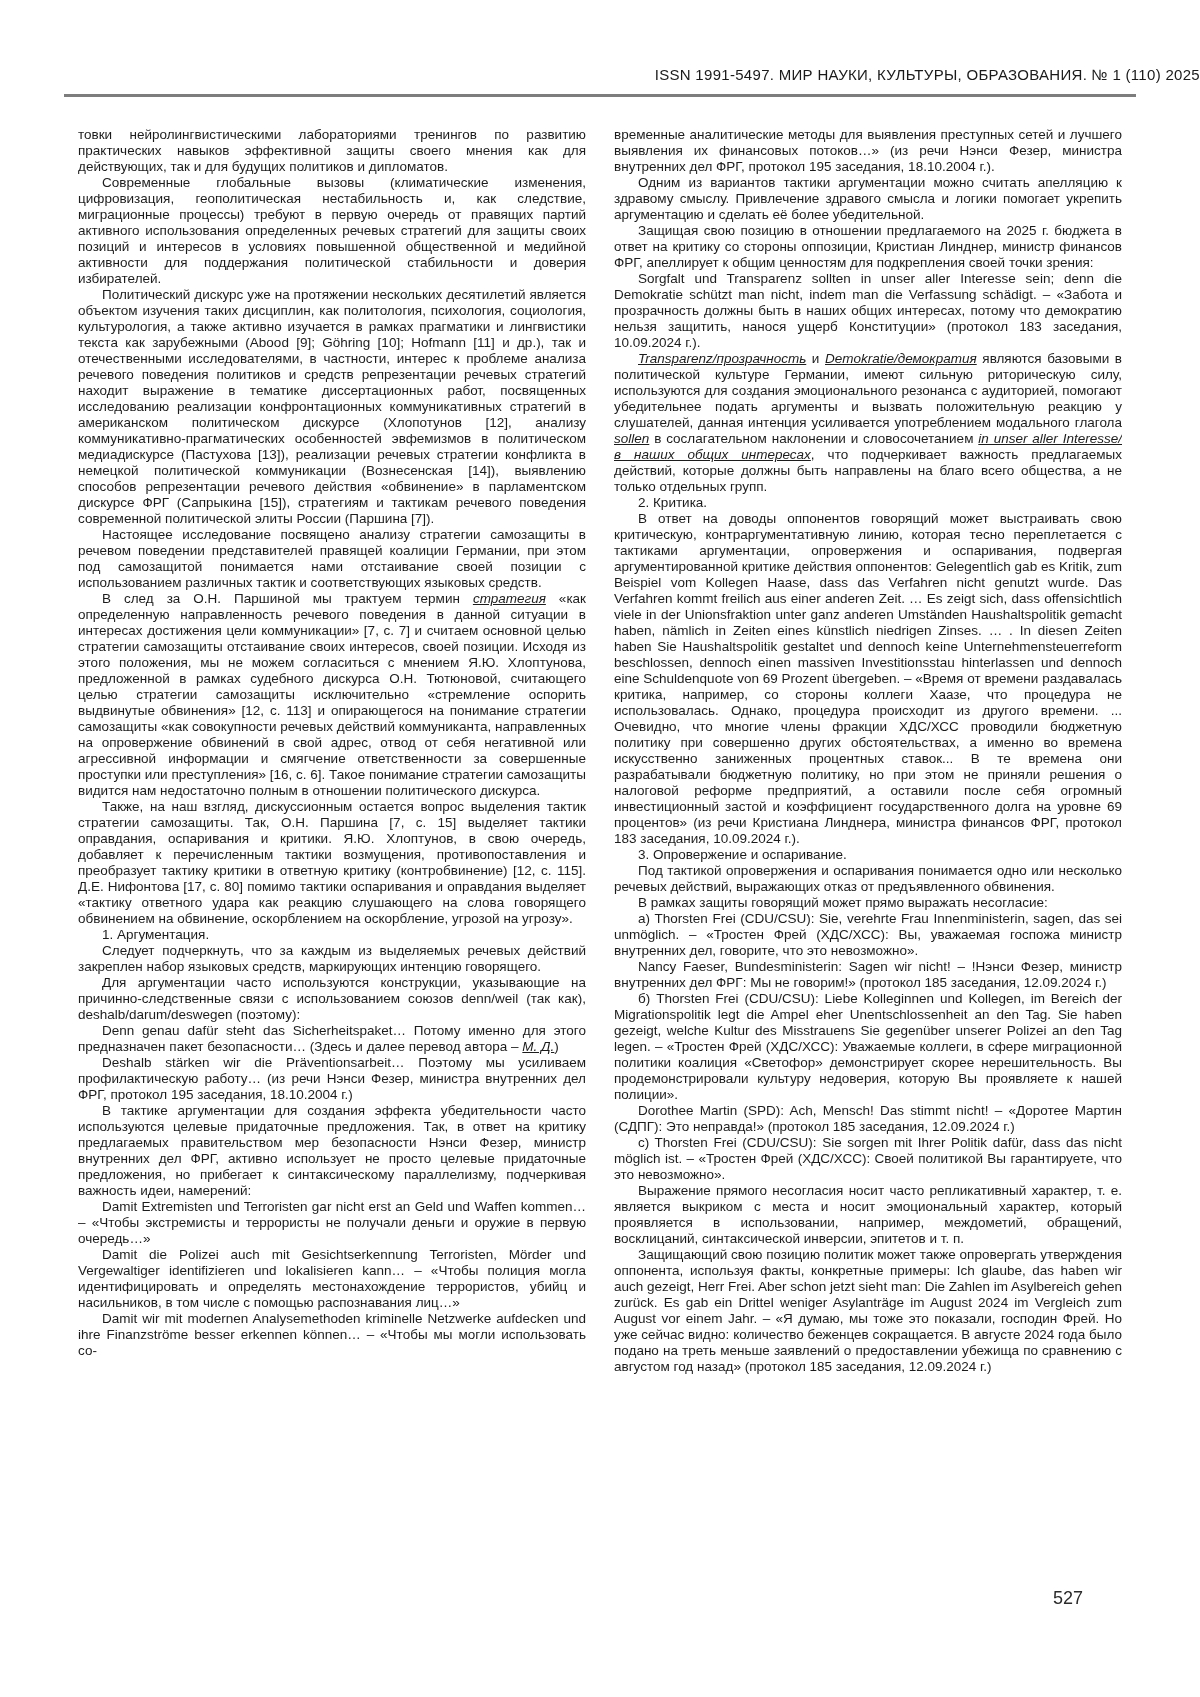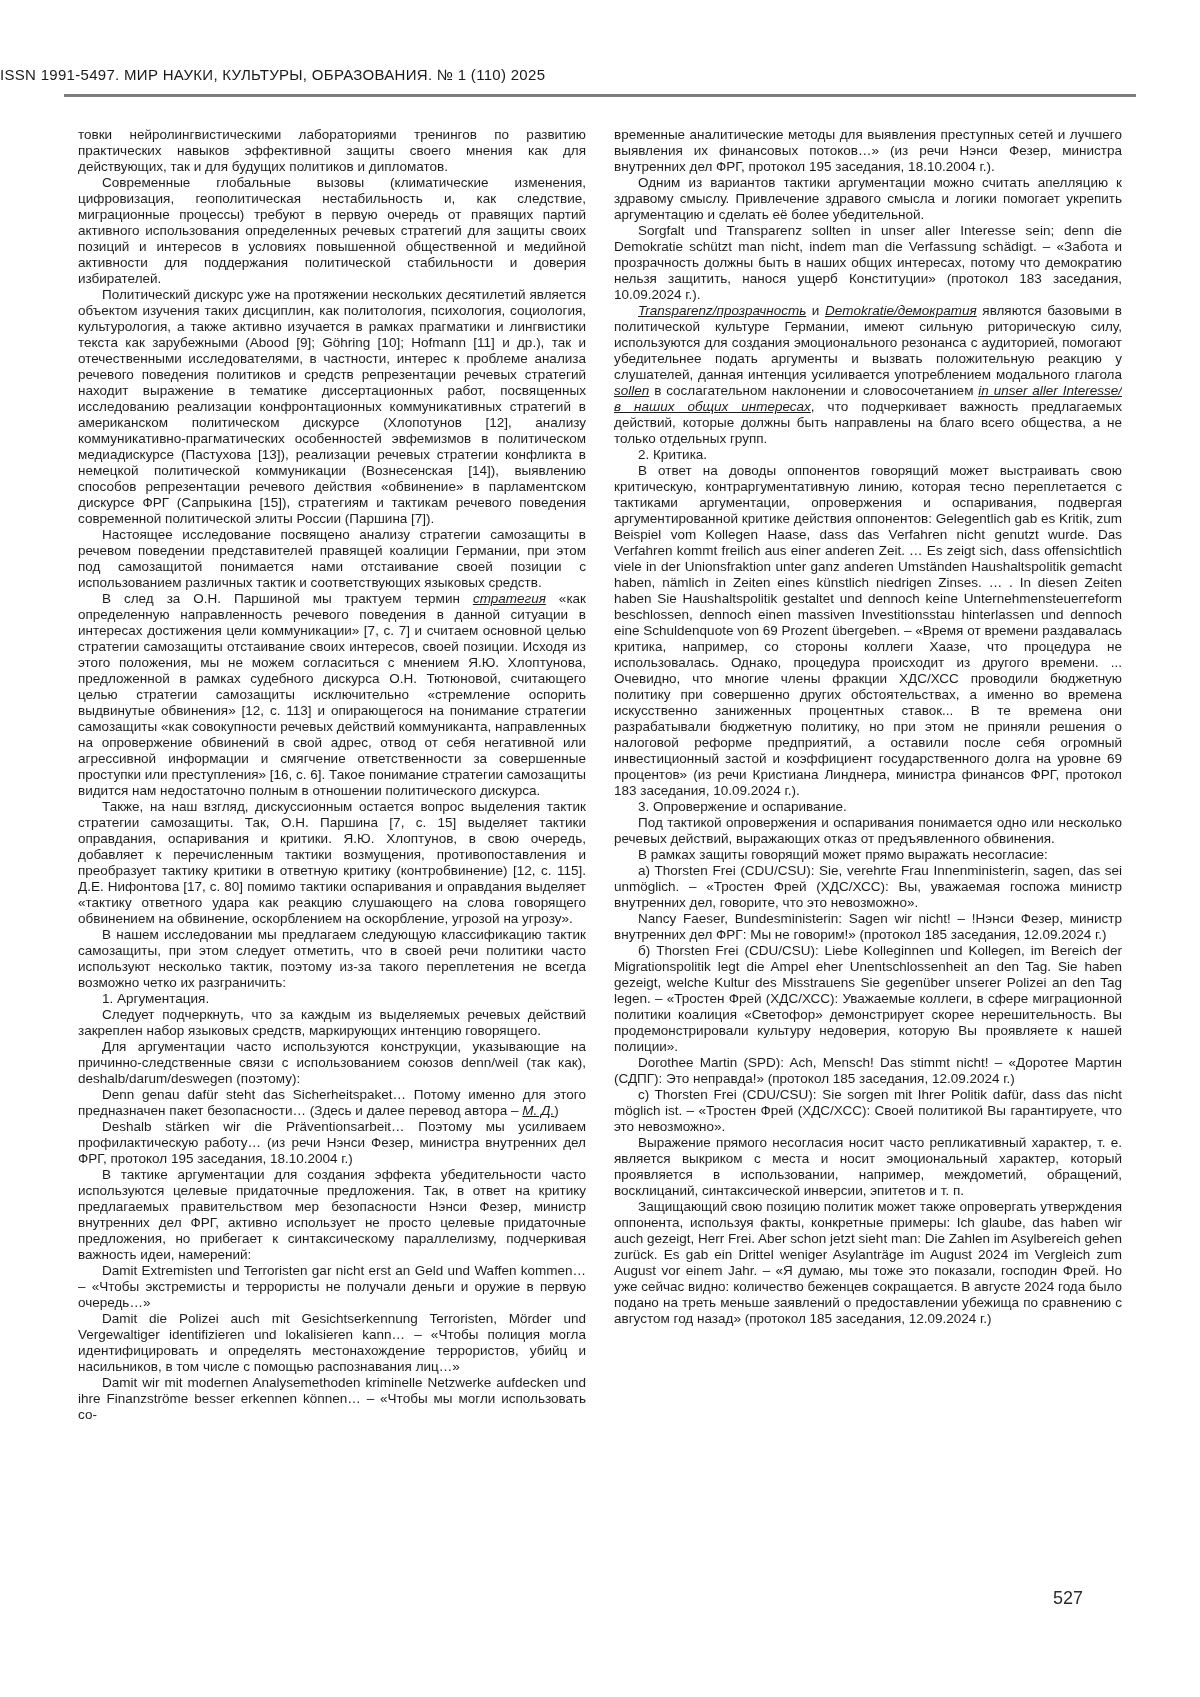--- a/index.html
+++ b/index.html
@@ -18,21 +18,21 @@
   .page {
     position: relative;
     width: 1200px;
     height: 1697px;
     background: #ffffff;
   }
   .page-header {
     padding-top: 66px;
   }
   .issn-line {
-    text-align: left;
+    text-align: right;
     font-size: 15px;
     letter-spacing: 0.3px;
     color: #1a1a1a;
     white-space: nowrap;
   }
   .header-rule {
     margin: 11px 64px 0 64px;
     height: 3px;
     background: #7d7d7d;
     border: none;
@@ -83,34 +83,34 @@
   </header>
 
   <main class="columns">
     <div class="col" id="col-left">
         <p class="para noindent">товки нейролингвистическими лабораториями тренингов по развитию практических навыков эффективной защиты своего мнения как для действующих, так и для будущих политиков и дипломатов.</p>
         <p class="para">Современные глобальные вызовы (климатические изменения, цифровизация, геополитическая нестабильность и, как следствие, миграционные процессы) требуют в первую очередь от правящих партий активного использования определенных речевых стратегий для защиты своих позиций и интересов в условиях повышенной общественной и медийной активности для поддержания политической стабильности и доверия избирателей.</p>
         <p class="para">Политический дискурс уже на протяжении нескольких десятилетий является объектом изучения таких дисциплин, как политология, психология, социология, культурология, а также активно изучается в рамках прагматики и лингвистики текста как зарубежными (Abood [9]; Göhring [10]; Hofmann [11] и др.), так и отечественными исследователями, в частности, интерес к проблеме анализа речевого поведения политиков и средств репрезентации речевых стратегий находит выражение в тематике диссертационных работ, посвященных исследованию реализации конфронтационных коммуникативных стратегий в американском политическом дискурсе (Хлопотунов [12], анализу коммуникативно-прагматических особенностей эвфемизмов в политическом медиадискурсе (Пастухова [13]), реализации речевых стратегии конфликта в немецкой политической коммуникации (Вознесенская [14]), выявлению способов репрезентации речевого действия «обвинение» в парламентском дискурсе ФРГ (Сапрыкина [15]), стратегиям и тактикам речевого поведения современной политической элиты России (Паршина [7]).</p>
         <p class="para">Настоящее исследование посвящено анализу стратегии самозащиты в речевом поведении представителей правящей коалиции Германии, при этом под самозащитой понимается нами отстаивание своей позиции с использованием различных тактик и соответствующих языковых средств.</p>
         <p class="para">В след за О.Н. Паршиной мы трактуем термин <i>стратегия</i> «как определенную направленность речевого поведения в данной ситуации в интересах достижения цели коммуникации» [7, с. 7] и считаем основной целью стратегии самозащиты отстаивание своих интересов, своей позиции. Исходя из этого положения, мы не можем согласиться с мнением Я.Ю. Хлоптунова, предложенной в рамках судебного дискурса О.Н. Тютюновой, считающего целью стратегии самозащиты исключительно «стремление оспорить выдвинутые обвинения» [12, с. 113] и опирающегося на понимание стратегии самозащиты «как совокупности речевых действий коммуниканта, направленных на опровержение обвинений в свой адрес, отвод от себя негативной или агрессивной информации и смягчение ответственности за совершенные проступки или преступления» [16, с. 6]. Такое понимание стратегии самозащиты видится нам недостаточно полным в отношении политического дискурса.</p>
         <p class="para">Также, на наш взгляд, дискуссионным остается вопрос выделения тактик стратегии самозащиты. Так, О.Н. Паршина [7, с. 15] выделяет тактики оправдания, оспаривания и критики. Я.Ю. Хлоптунов, в свою очередь, добавляет к перечисленным тактики возмущения, противопоставления и преобразует тактику критики в ответную критику (контробвинение) [12, с. 115]. Д.Е. Нифонтова [17, с. 80] помимо тактики оспаривания и оправдания выделяет «тактику ответного удара как реакцию слушающего на слова говорящего обвинением на обвинение, оскорблением на оскорбление, угрозой на угрозу».</p>
-        <p class="para">В нашем исследовании мы предлагаем следующую классификацию тактик самозащиты, при этом следует отметить, что в своей речи политики часто используют несколько тактик, поэтому из-за такого переплетения не всегда возможно четко их разграничить:</p>
         <p class="para">1.  Аргументация.</p>
         <p class="para">Следует подчеркнуть, что за каждым из выделяемых речевых действий закреплен набор языковых средств, маркирующих интенцию говорящего.</p>
         <p class="para">Для аргументации часто используются конструкции, указывающие на причинно-следственные связи с использованием союзов denn/weil (так как), deshalb/darum/deswegen (поэтому):</p>
         <p class="para">Denn genau dafür steht das Sicherheitspaket… Потому именно для этого предназначен пакет безопасности… (Здесь и далее перевод автора – <i>М. Д.</i>)</p>
         <p class="para">Deshalb stärken wir die Präventionsarbeit… Поэтому мы усиливаем профилактическую работу… (из речи Нэнси Фезер, министра внутренних дел ФРГ, протокол 195 заседания, 18.10.2004 г.)</p>
         <p class="para">В тактике аргументации для создания эффекта убедительности часто используются целевые придаточные предложения. Так, в ответ на критику предлагаемых правительством мер безопасности Нэнси Фезер, министр внутренних дел ФРГ, активно использует не просто целевые придаточные предложения, но прибегает к синтаксическому параллелизму, подчеркивая важность идеи, намерений:</p>
         <p class="para">Damit Extremisten und Terroristen gar nicht erst an Geld und Waffen kommen… – «Чтобы экстремисты и террористы не получали деньги и оружие в первую очередь…»</p>
         <p class="para">Damit die Polizei auch mit Gesichtserkennung Terroristen, Mörder und Vergewaltiger identifizieren und lokalisieren kann… – «Чтобы полиция могла идентифицировать и определять местонахождение террористов, убийц и насильников, в том числе с помощью распознавания лиц…»</p>
         <p class="para">Damit wir mit modernen Analysemethoden kriminelle Netzwerke aufdecken und ihre Finanzströme besser erkennen können… – «Чтобы мы могли использовать со-</p>
       </div>
     <div class="col" id="col-right">
         <p class="para noindent">временные аналитические методы для выявления преступных сетей и лучшего выявления их финансовых потоков…» (из речи Нэнси Фезер, министра внутренних дел ФРГ, протокол 195 заседания, 18.10.2004 г.).</p>
         <p class="para">Одним из вариантов тактики аргументации можно считать апелляцию к здравому смыслу. Привлечение здравого смысла и логики помогает укрепить аргументацию и сделать её более убедительной.</p>
+        <p class="para">Защищая свою позицию в отношении предлагаемого на 2025 г. бюджета в ответ на критику со стороны оппозиции, Кристиан Линднер, министр финансов ФРГ, апеллирует к общим ценностям для подкрепления своей точки зрения:</p>
         <p class="para">Sorgfalt und Transparenz sollten in unser aller Interesse sein; denn die Demokratie schützt man nicht, indem man die Verfassung schädigt. – «Забота и прозрачность должны быть в наших общих интересах, потому что демократию нельзя защитить, нанося ущерб Конституции» (протокол 183 заседания, 10.09.2024 г.).</p>
         <p class="para"><i>Transparenz/прозрачность</i> и <i>Demokratie/демократия</i> являются базовыми в политической культуре Германии, имеют сильную риторическую силу, используются для создания эмоционального резонанса с аудиторией, помогают убедительнее подать аргументы и вызвать положительную реакцию у слушателей, данная интенция усиливается употреблением модального глагола <i>sollen</i> в сослагательном наклонении и словосочетанием <i>in unser aller Interesse/ в наших общих интересах</i>, что подчеркивает важность предлагаемых действий, которые должны быть направлены на благо всего общества, а не только отдельных групп.</p>
         <p class="para">2.  Критика.</p>
         <p class="para">В ответ на доводы оппонентов говорящий может выстраивать свою критическую, контраргументативную линию, которая тесно переплетается с тактиками аргументации, опровержения и оспаривания, подвергая аргументированной критике действия оппонентов: Gelegentlich gab es Kritik, zum Beispiel vom Kollegen Haase, dass das Verfahren nicht genutzt wurde. Das Verfahren kommt freilich aus einer anderen Zeit. … Es zeigt sich, dass offensichtlich viele in der Unionsfraktion unter ganz anderen Umständen Haushaltspolitik gemacht haben, nämlich in Zeiten eines künstlich niedrigen Zinses. … . In diesen Zeiten haben Sie Haushaltspolitik gestaltet und dennoch keine Unternehmensteuerreform beschlossen, dennoch einen massiven Investitionsstau hinterlassen und dennoch eine Schuldenquote von 69 Prozent übergeben. – «Время от времени раздавалась критика, например, со стороны коллеги Хаазе, что процедура не использовалась. Однако, процедура происходит из другого времени. ... Очевидно, что многие члены фракции ХДС/ХСС проводили бюджетную политику при совершенно других обстоятельствах, а именно во времена искусственно заниженных процентных ставок... В те времена они разрабатывали бюджетную политику, но при этом не приняли решения о налоговой реформе предприятий, а оставили после себя огромный инвестиционный застой и коэффициент государственного долга на уровне 69 процентов» (из речи Кристиана Линднера, министра финансов ФРГ, протокол 183 заседания, 10.09.2024 г.).</p>
         <p class="para">3.  Опровержение и оспаривание.</p>
         <p class="para">Под тактикой опровержения и оспаривания понимается одно или несколько речевых действий, выражающих отказ от предъявленного обвинения.</p>
         <p class="para">В рамках защиты говорящий может прямо выражать несогласие:</p>
         <p class="para">а) Thorsten Frei (CDU/CSU): Sie, verehrte Frau Innenministerin, sagen, das sei unmöglich. – «Тростен Фрей (ХДС/ХСС): Вы, уважаемая госпожа министр внутренних дел, говорите, что это невозможно».</p>
         <p class="para">Nancy Faeser, Bundesministerin: Sagen wir nicht! – !Нэнси Фезер, министр внутренних дел ФРГ: Мы не говорим!» (протокол 185 заседания, 12.09.2024 г.)</p>
         <p class="para">б) Thorsten Frei (CDU/CSU): Liebe Kolleginnen und Kollegen, im Bereich der Migrationspolitik legt die Ampel eher Unentschlossenheit an den Tag. Sie haben gezeigt, welche Kultur des Misstrauens Sie gegenüber unserer Polizei an den Tag legen. – «Тростен Фрей (ХДС/ХСС): Уважаемые коллеги, в сфере миграционной политики коалиция «Светофор» демонстрирует скорее нерешительность. Вы продемонстрировали культуру недоверия, которую Вы проявляете к нашей полиции».</p>

